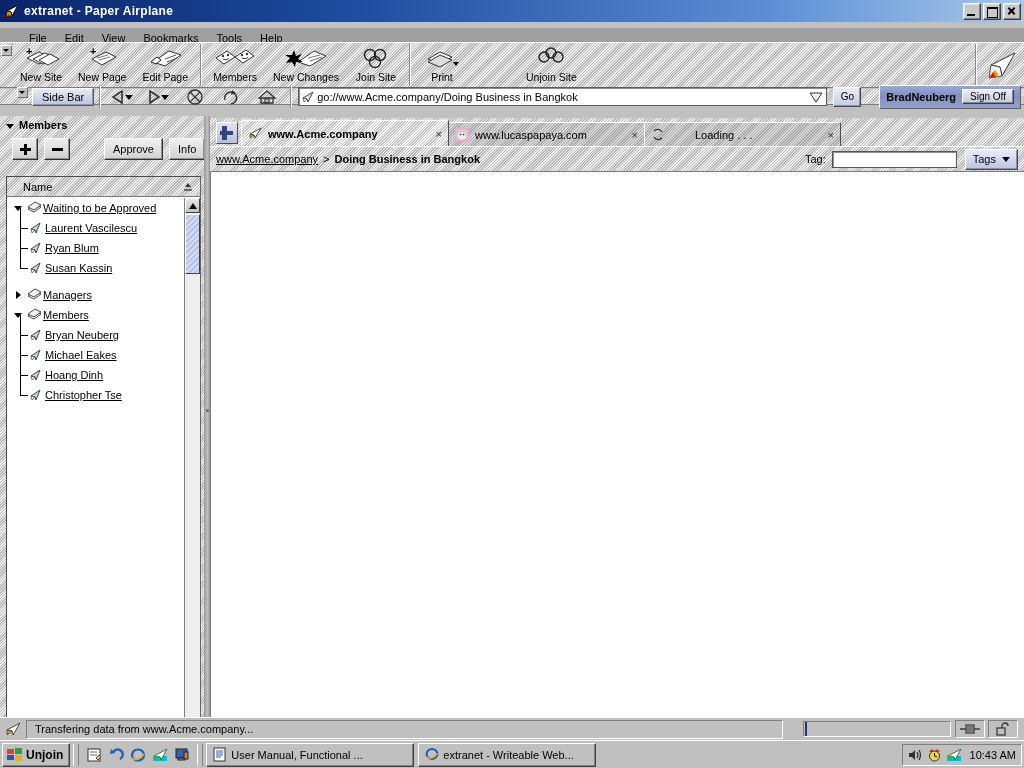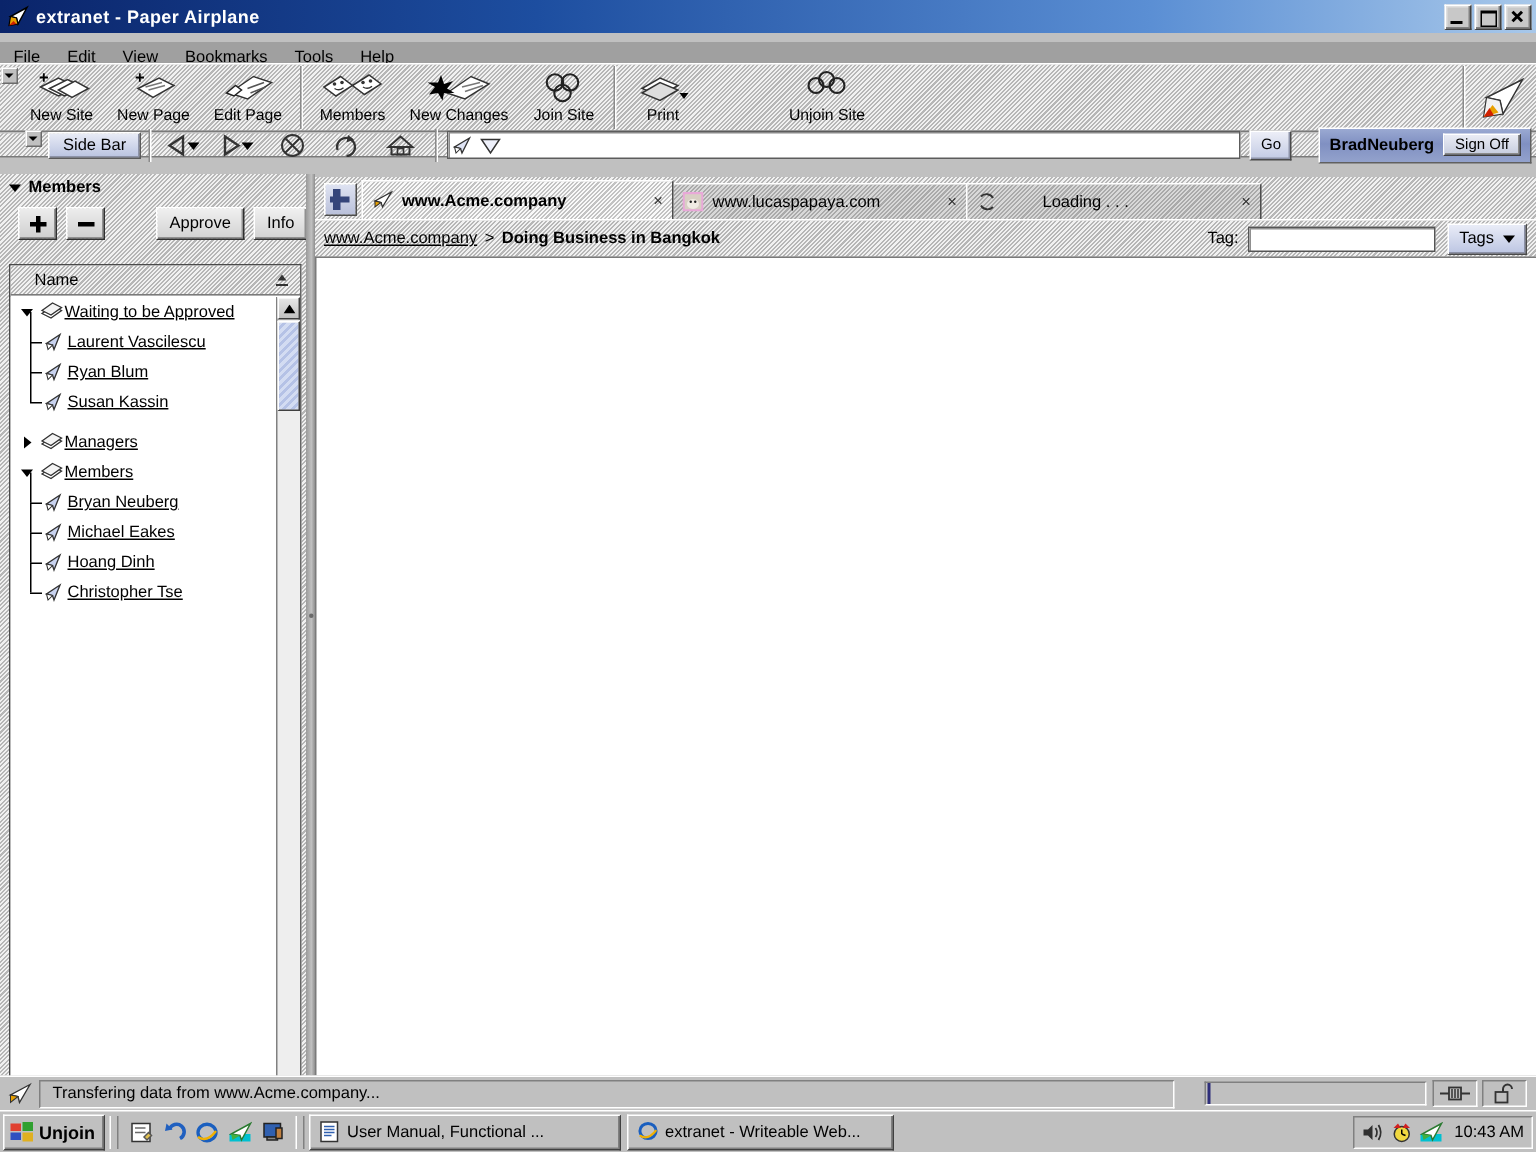--- a/index.html
+++ b/index.html
@@ -25,21 +25,21 @@
     width:16px;height:15px;background:#c8c8c8;
     border:1px solid #fff;border-right-color:#404040;border-bottom-color:#404040;
     box-shadow:inset -1px -1px 0 #808080, inset 1px 1px 0 #dfdfdf;
     position:relative;font-size:9px;color:#000;text-align:center;line-height:14px;
   }
   .tbtn i{position:absolute;display:block;background:#000;}
 
   
   .menubar{
     position:absolute;left:0;top:28px;width:1024px;height:20px;background:#a0a0a0;
-    display:flex;align-items:center;box-sizing:border-box;
+    display:flex;align-items:center;padding-left:20px;box-sizing:border-box;
   }
   .menu-item{color:#000;font-size:11px;padding:2px 9px;cursor:default;}
   .menu-item u{text-decoration:underline;}
 
   
   .hatch{
     background-color:#c9c9c9;
     background-image:repeating-linear-gradient(135deg,
        rgba(255,255,255,.75) 0px, rgba(255,255,255,.75) 1px,
        rgba(160,160,160,.45) 1px, rgba(160,160,160,.45) 2px);
@@ -507,20 +507,21 @@
     </div>
     <div class="nav-sep"></div>
 
     <div class="addr-wrap">
       <span class="addr-ico">
         <svg width="14" height="14" viewBox="0 0 14 14">
           <polygon points="12,2 2,8 6,9 7,12" fill="#dfe4f5" stroke="#333" stroke-width=".9"></polygon>
           <polygon points="2,8 6,9 3,12" fill="#fff" stroke="#333" stroke-width=".7"></polygon>
         </svg>
       </span>
+      <span class="addr-txt" title="go://www.Acme.company/Doing Business in Bangkok">go://www.Acme.company/Doing Business in Bangkok</span>
       <span class="addr-drop">
         <svg width="16" height="14" viewBox="0 0 16 14">
           <polygon points="2,3 14,3 8,12" fill="#eef0fa" stroke="#333" stroke-width="1"></polygon>
         </svg>
       </span>
     </div>
     <div class="go-btn">Go</div>
 
     <div class="userbox">
       <span class="username">BradNeuberg</span>

